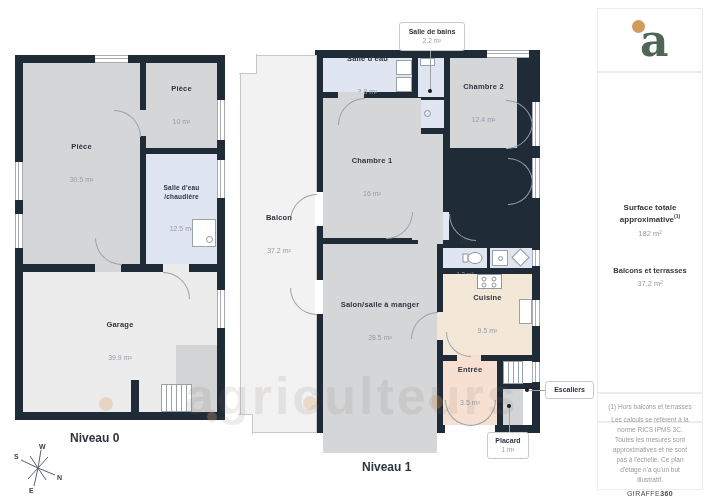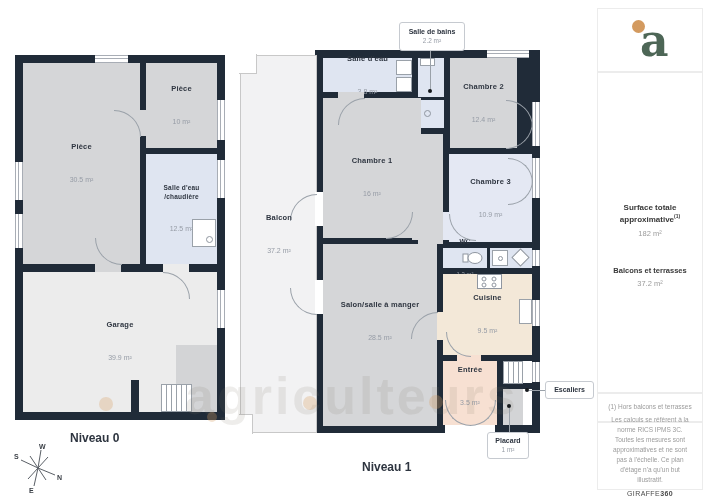--- a/index.html
+++ b/index.html
@@ -119,30 +119,26 @@
   <div class="abs" style="left:418px;top:100px;width:26px;height:28px;background:#dfe5f1;z-index:5;"></div>
   <div class="room" style="left:450px;top:58px;width:67px;height:90px;background:#d5d6d8;">
     <span class="rn">Chambre 2</span>
     <span class="ra">12.4 m²</span>
   </div>
   <div class="room" style="left:323px;top:98px;width:98px;height:140px;background:#d5d6d8;justify-content:flex-start;padding-top:58px;box-sizing:border-box;">
     <span class="rn">Chambre 1</span>
     <span class="ra">16 m²</span>
   </div>
   <div class="abs" style="left:418px;top:134px;width:25px;height:110px;background:#d5d6d8;z-index:5;"></div>
-  <div class="room" style="left:449px;top:154px;width:83px;height:88px;background:#e4e8f3;">
-    <span class="rn">Chambre 3</span>
-    <span class="ra">10.9 m²</span>
-  </div>
   <div class="room" style="left:443px;top:248px;width:44px;height:20px;background:#dfe5f1;overflow:visible;">
     <span class="rn sm">WC</span>
     <span class="ra sm">1.3 m²</span>
   </div>
   <div class="abs" style="left:490px;top:248px;width:42px;height:20px;background:#dfe5f1;z-index:5;"></div>
-  <div class="room" style="left:323px;top:244px;width:114px;height:182px;background:#d5d6d8;justify-content:flex-start;padding-top:56px;box-sizing:border-box;">
+  <div class="room" style="left:323px;top:244px;width:114px;height:209px;background:#d5d6d8;justify-content:flex-start;padding-top:56px;box-sizing:border-box;">
     <span class="rn">Salon/salle à manger</span>
     <span class="ra">28.5 m²</span>
   </div>
   <div class="room" style="left:443px;top:274px;width:89px;height:81px;background:#f3e8d8;">
     <span class="rn">Cuisine</span>
     <span class="ra">9.5 m²</span>
   </div>
   <div class="room" style="left:443px;top:361px;width:54px;height:64px;background:#f7e0d2;justify-content:flex-start;padding-top:4px;box-sizing:border-box;">
     <span class="rn">Entrée</span>
     <span class="ra">3.5 m²</span>

